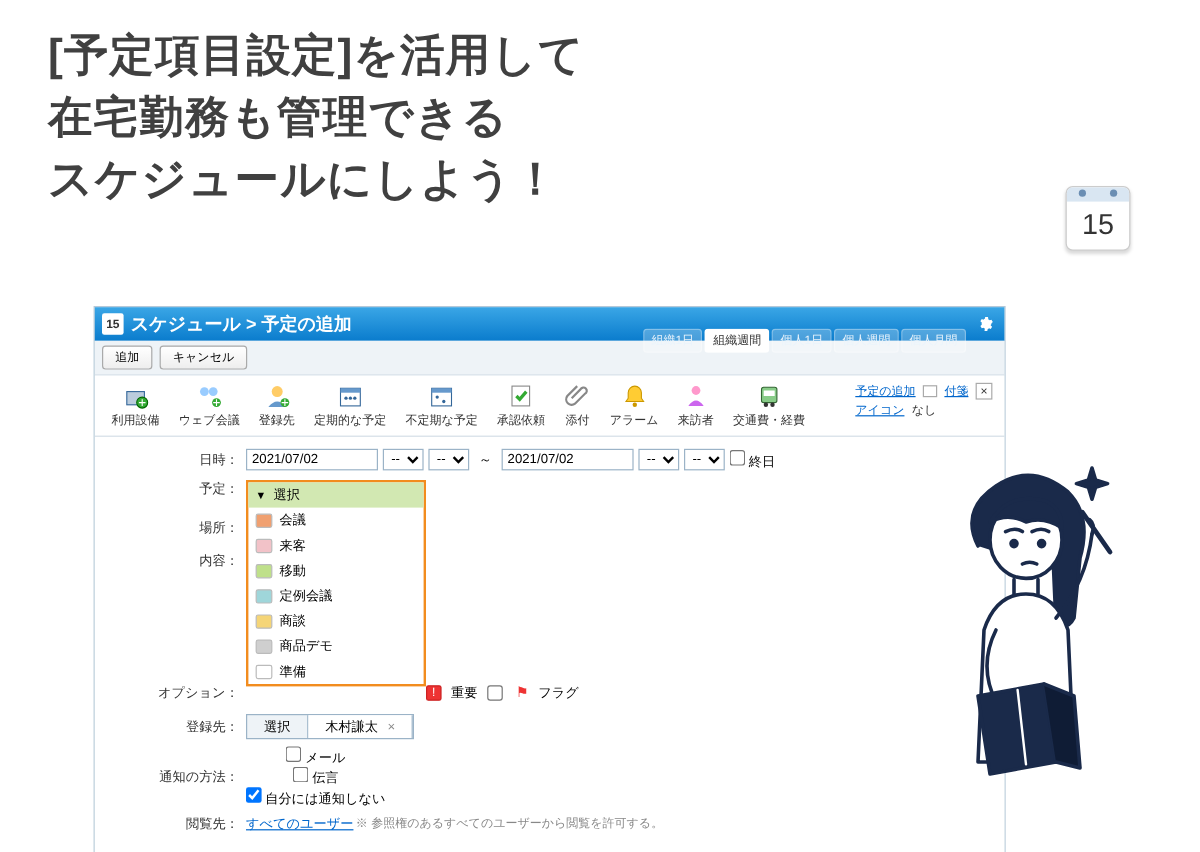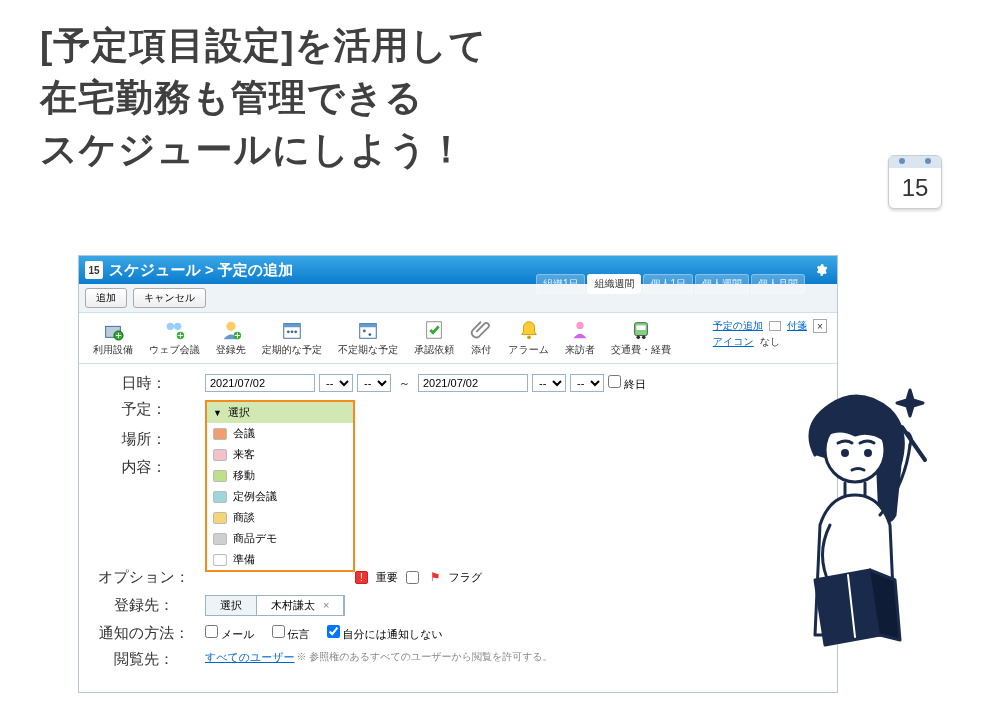--- a/index.html
+++ b/index.html
@@ -26,21 +26,21 @@
   .tool { display:flex; flex-direction:column; align-items:center; padding: 2px 8px; cursor:pointer; font-size:10px; color:#333; gap:2px;}
   .tool .ic { width:22px; height:22px; }
   .toolbar-right { margin-left:auto; font-size:10px; color:#333; padding:2px 4px;}
   .toolbar-right a{ color:#06c; text-decoration:underline;}
   .tr-row{ display:flex; align-items:center; gap:6px; margin-bottom:2px;}
   .sw { width:12px; height:10px; border:1px solid #aaa; background:#fff;}
   .close-x{ border:1px solid #aaa; width:14px; height:14px; display:flex; align-items:center; justify-content:center; font-size:10px; cursor:pointer;}
 
   .form { background:#fff; padding: 8px 10px 14px; }
   .frow { display:flex; align-items:center; margin-bottom: 6px; min-height:22px;}
-  .flabel { width: 116px; text-align: center; padding-right: 6px; font-size: 15px; color:#333;}
+  .flabel { width: 116px; text-align: right; padding-right: 6px; font-size: 11px; color:#333;}
   .fctrl { display:flex; align-items:center; gap:4px; }
   .input-date { width:110px; border:1px solid #9bb3c7; padding:2px 4px; font-size:11px; background:#fff;}
   .sel { border:1px solid #9bb3c7; padding:1px 2px; font-size:11px; background:#fff;}
   .tilde { padding: 0 4px;}
   .cb { margin-right:3px;}
   .yotei-wrap { position: relative; }
   .dropdown { position:absolute; left:0; top:0; width:150px; border:2px solid #f28c1e; background:#fff; z-index:5;}
   .dd-item { display:flex; align-items:center; padding:3px 6px; gap:6px; font-size:11px; cursor:pointer;}
   .dd-item.sel-head{ background:#d2e8b2; }
   .dd-sw { width:14px; height:12px; border:1px solid #bbb; border-radius:2px;}
@@ -279,21 +279,21 @@
       <div class="fctrl">
         <div class="tabs" id="tabs">
             <div class="tab">選択</div>
             <div class="tab active">木村謙太<span class="x">×</span></div>
           </div>
       </div>
     </div>
 
     <div class="frow">
       <div class="flabel">通知の方法：</div>
-      <div class="fctrl" style="gap:17px;">
+      <div class="fctrl" style="gap:0;flex-direction:column;">
         <label><input type="checkbox" class="cb" style=""><span>メール</span></label>
         <label><input type="checkbox" class="cb" style=""><span>伝言</span></label>
         <label><input type="checkbox" class="cb" checked="" style=""><span>自分には通知しない</span></label>
       </div>
     </div>
 
     <div class="frow" style="align-items:flex-start;">
       <div class="flabel">閲覧先：</div>
       <div class="fctrl" style="flex-direction:row; align-items:flex-start; gap:2px;">
         <a href="#" class="link">すべてのユーザー</a>

